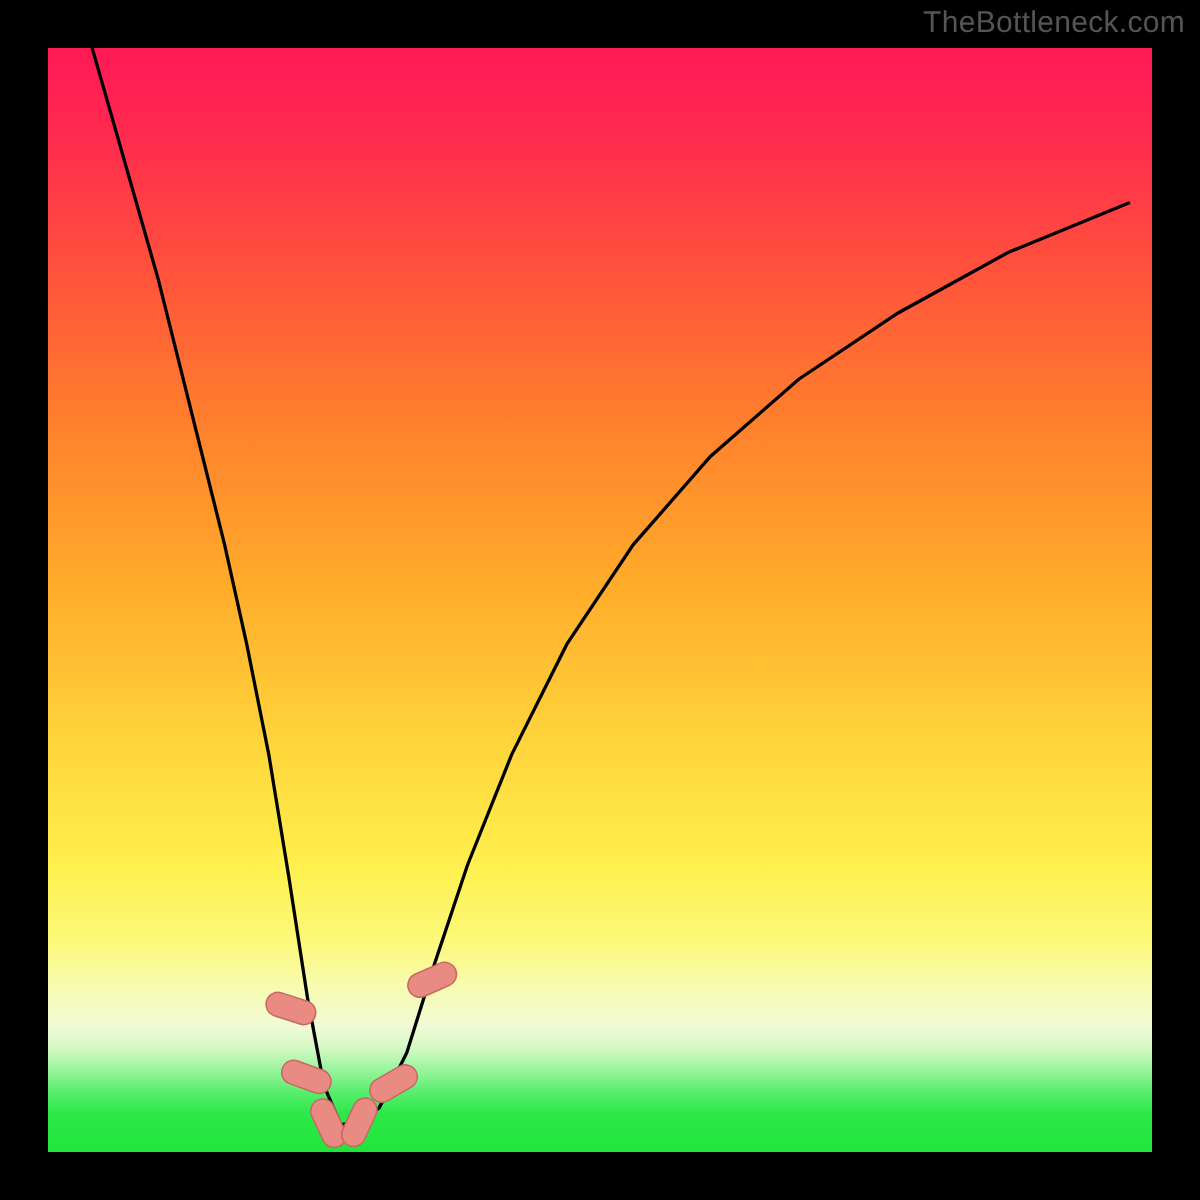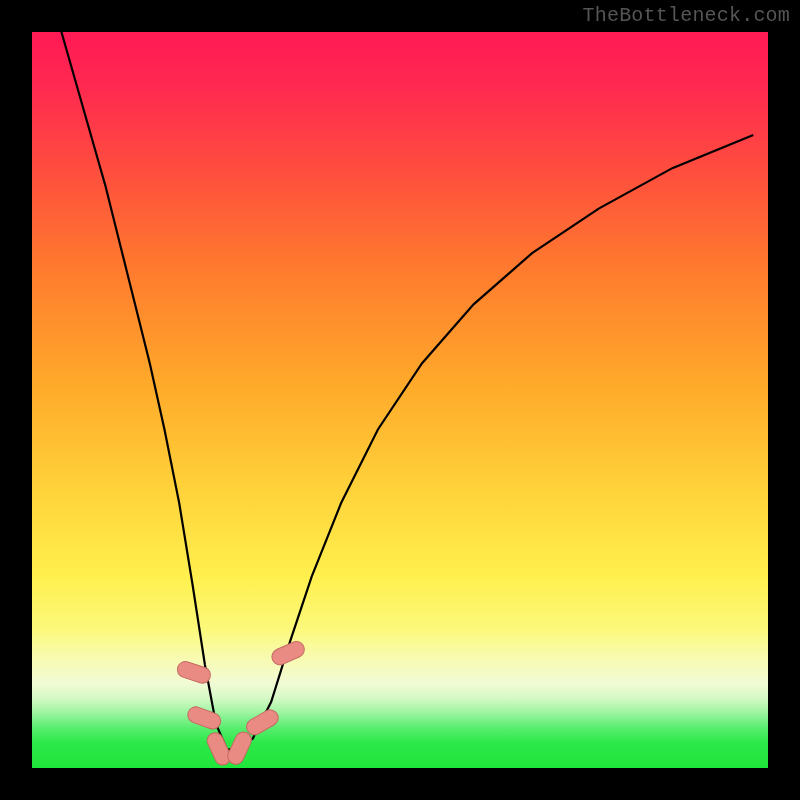--- a/index.html
+++ b/index.html
@@ -11,21 +11,20 @@
     font-family: Arial, Helvetica, sans-serif;
     overflow: hidden;
   }
   .frame {
     position: absolute;
     top: 0;
     left: 0;
     width: 800px;
     height: 800px;
     background: #000;
-    font-family: Liberation Mono, monospace;
   }
   .plot-area {
     position: absolute;
     top: 32px;
     left: 32px;
     width: 736px;
     height: 736px;
     overflow: hidden;
   }
   .attribution {

